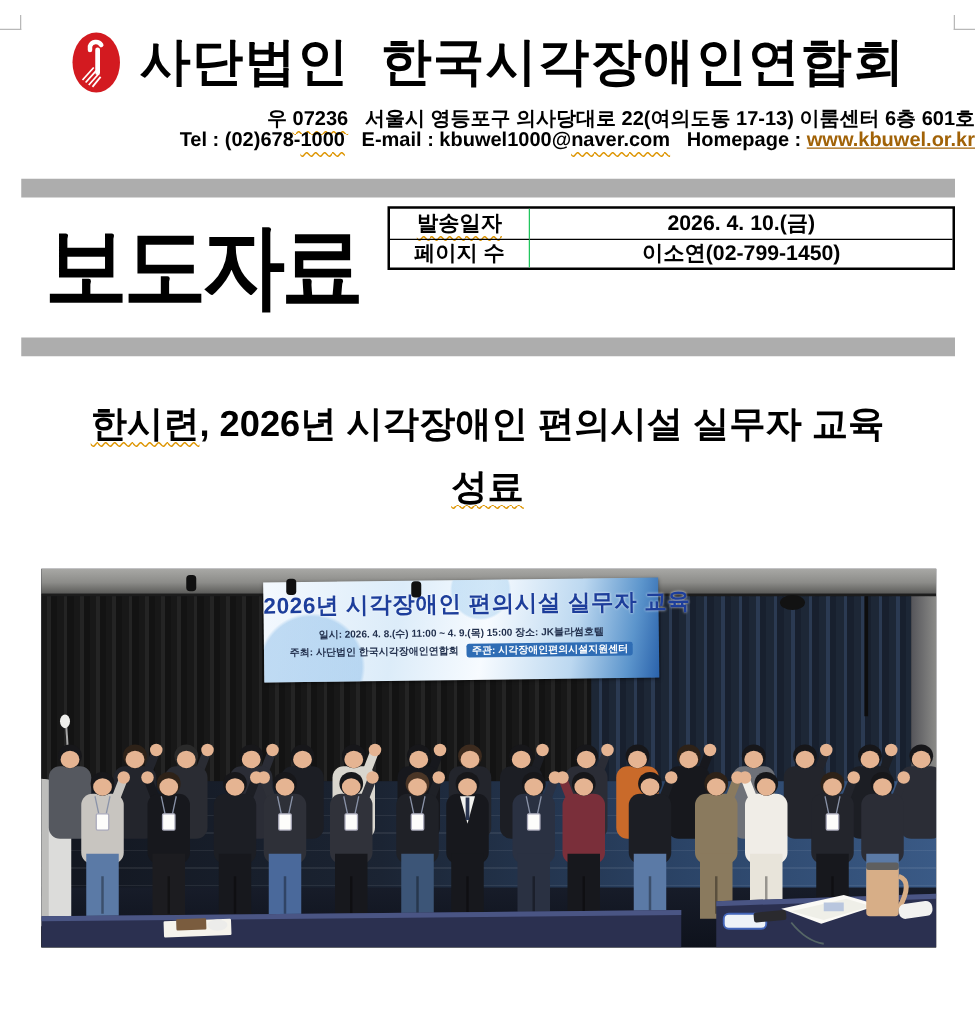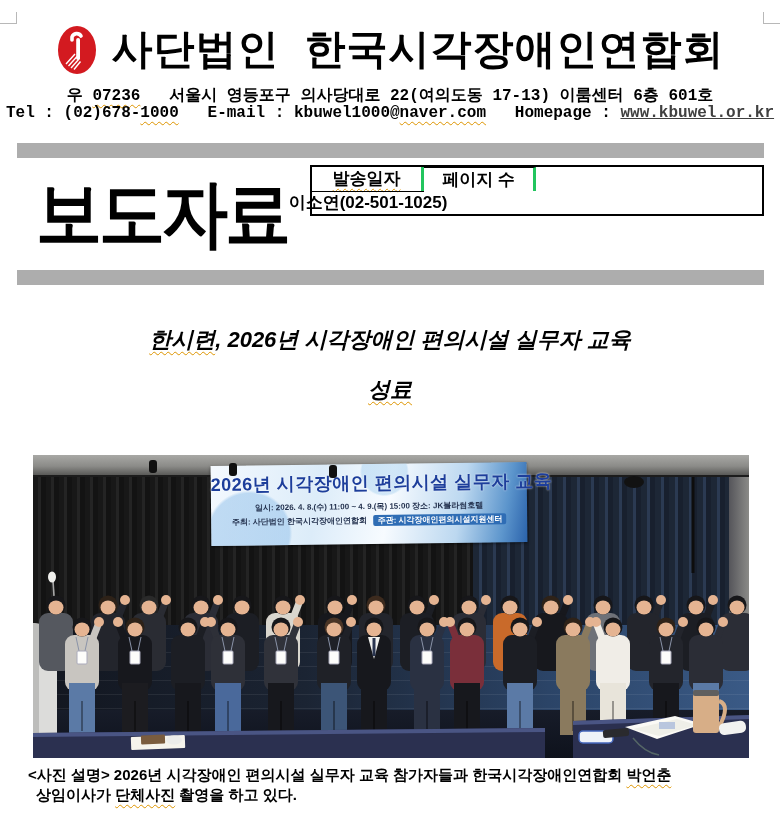--- a/index.html
+++ b/index.html
@@ -8,40 +8,40 @@
   #canvas { position:relative; width:780px; height:823px; background:#fff; overflow:hidden; margin:12px auto; }
 
   
   .corner { position:absolute; top:0; width:17px; height:12px; }
   .corner.left  { left:0;  border-right:1px solid #b8b8b8; border-bottom:1px solid #b8b8b8; }
   .corner.right { right:0; border-left:1px solid #b8b8b8;  border-bottom:1px solid #b8b8b8; }
 
   
   .org-row { position:absolute; left:0; top:10px; width:100%; display:flex; align-items:center; justify-content:center; gap:14px; }
   .org-name { font-size:41px; font-weight:800; letter-spacing:1px; white-space:pre; }
-  .addr-line { position:absolute; left:0; width:100%; text-align:center; font-size:16px; font-weight:700; white-space:pre;font-family:Liberation Mono, monospace; }
+  .addr-line { position:absolute; left:0; width:100%; text-align:right; font-size:16px; font-weight:700; white-space:pre; }
   .addr1 { top:73px; }
   .addr2 { top:92px; }
   .sq { text-decoration:underline; text-decoration-style:wavy; text-decoration-color:#dd9400; text-decoration-thickness:1px; text-underline-offset:4px; }
-  a.hplink { color:#404040; text-decoration:underline; }
+  a.hplink { color:#a16207; text-decoration:underline; }
 
   .bar { position:absolute; left:17px; width:747px; height:15px; background:#adadad; }
   .bar.top { top:131px; }
   .bar.bottom { top:258px; }
 
   
   .pr-title { position:absolute; left:14px; top:152px; width:296px; height:100px; display:flex; align-items:center; justify-content:center;
               font-size:66px; font-weight:900; letter-spacing:-3px; white-space:nowrap; transform:scaleY(1.12); }
   .info-table { position:absolute; left:310px; top:153px; width:454px; border:2.5px solid #000; display:grid; grid-template-columns:112px 1fr; background:#fff; }
   .info-table .cell { height:23.5px; display:flex; align-items:center; justify-content:center; font-size:17px; font-weight:700; border-top:1px solid #000; white-space:pre; }
   .info-table .cell.r0 { border-top:none; }
-  .info-table .lbl { border-right:3px solid #22c55e; width:112px; }
-
-  
-  .headline { position:absolute; left:0; top:303px; width:100%; text-align:center; font-size:22px; font-weight:800; line-height:50px; letter-spacing:0px;font-style:italic; }
+  .info-table .lbl { border-right:1px solid #22c55e; width:112px; }
+
+  
+  .headline { position:absolute; left:0; top:303px; width:100%; text-align:center; font-size:29px; font-weight:800; line-height:50px; letter-spacing:0px; }
 
   
   .photo { position:absolute; left:33px; top:443px; width:716px; height:303px; overflow:hidden; background:#14161c; }
   .ph-ceiling { position:absolute; left:0; top:0; width:100%; height:22px; background:linear-gradient(180deg,#a8a8a5 0%,#8c8c89 55%,#5a5a58 100%); border-bottom:2px solid #1c1c1c; }
   .ph-curtain { position:absolute; left:0; top:22px; width:100%; height:148px;
       background:repeating-linear-gradient(90deg,#181818 0 5px,#242424 5px 8px,#131313 8px 13px); }
   .ph-curtain-blue { position:absolute; left:440px; top:22px; width:256px; height:210px;
       background:repeating-linear-gradient(90deg,#1d2736 0 6px,#2b3a52 6px 9px,#18202e 9px 14px); }
   .ph-wallstrip { position:absolute; right:0; top:22px; width:20px; height:230px; background:linear-gradient(90deg,#55555a,#8b8b88); }
   .ph-wall { position:absolute; left:0; top:170px; width:100%; height:92px;
@@ -94,22 +94,23 @@
   <div class="addr-line addr1"><span>우 </span><span class="sq">07236</span><span>   서울시 영등포구 의사당대로 22(여의도동 17-13) 이룸센터 6층 601호</span></div>
 
   <div class="addr-line addr2"><span>Tel : (02)678-</span><span class="sq">1000</span><span>   E-mail : kbuwel1000@</span><span class="sq">naver.com</span><span>   Homepage : </span><a href="#" class="hplink">www.kbuwel.or.kr</a></div>
 
   <div class="bar top"></div>
 
   <div class="pr-title">보도자료</div>
 
   <div class="info-table">
     <div class="cell lbl r0"><span class="sq">발송일자</span></div>
+    <div class="cell r0">2026. 4. 10.(금)</div>
     <div class="cell lbl"><span>페이지 수</span></div>
-    <div class="cell">이소연(02-501-1025)</div>
+    <div class="cell">이소연(02-799-1450)</div>
   </div>
 
   <div class="bar bottom"></div>
 
   <div class="headline">
     <div><span class="sq">한시련</span><span>, 2026년 시각장애인 편의시설 실무자 교육</span></div>
     <div><span class="sq">성료</span></div>
   </div>
 
   <div class="photo">
@@ -346,18 +347,14 @@
       <polygon points="600,274 644,264 664,270 626,281" fill="#efefe8"></polygon>
       <rect x="626" y="267" width="16" height="7" fill="#b9c6de"></rect>
       <path d="M600,283 Q612,298 626,300" fill="none" stroke="#566" stroke-width="1.5"></path>
       <rect x="660" y="238" width="26" height="40" rx="3" fill="#d7ae87"></rect>
       <rect x="660" y="235" width="26" height="6" rx="2" fill="#5f5f5f"></rect>
       <path d="M686,246 q12,4 0,26" fill="none" stroke="#d7ae87" stroke-width="4"></path>
       <rect x="686" y="267" width="27" height="12" rx="5" fill="#f2f2f0" transform="rotate(-8 699 273)"></rect>
     </svg>
   </div>
 
-  <div class="caption">
-    <div><span>&lt;사진 설명&gt; 2026년 시각장애인 편의시설 실무자 교육 참가자들과 한국시각장애인연합회 </span><span class="sq">박언춘</span></div>
-    <div class="ln2"><span>상임이사가 </span><span class="sq">단체사진</span><span> 촬영을 하고 있다.</span></div>
-  </div>
 
 </div>
 
 </body></html>

